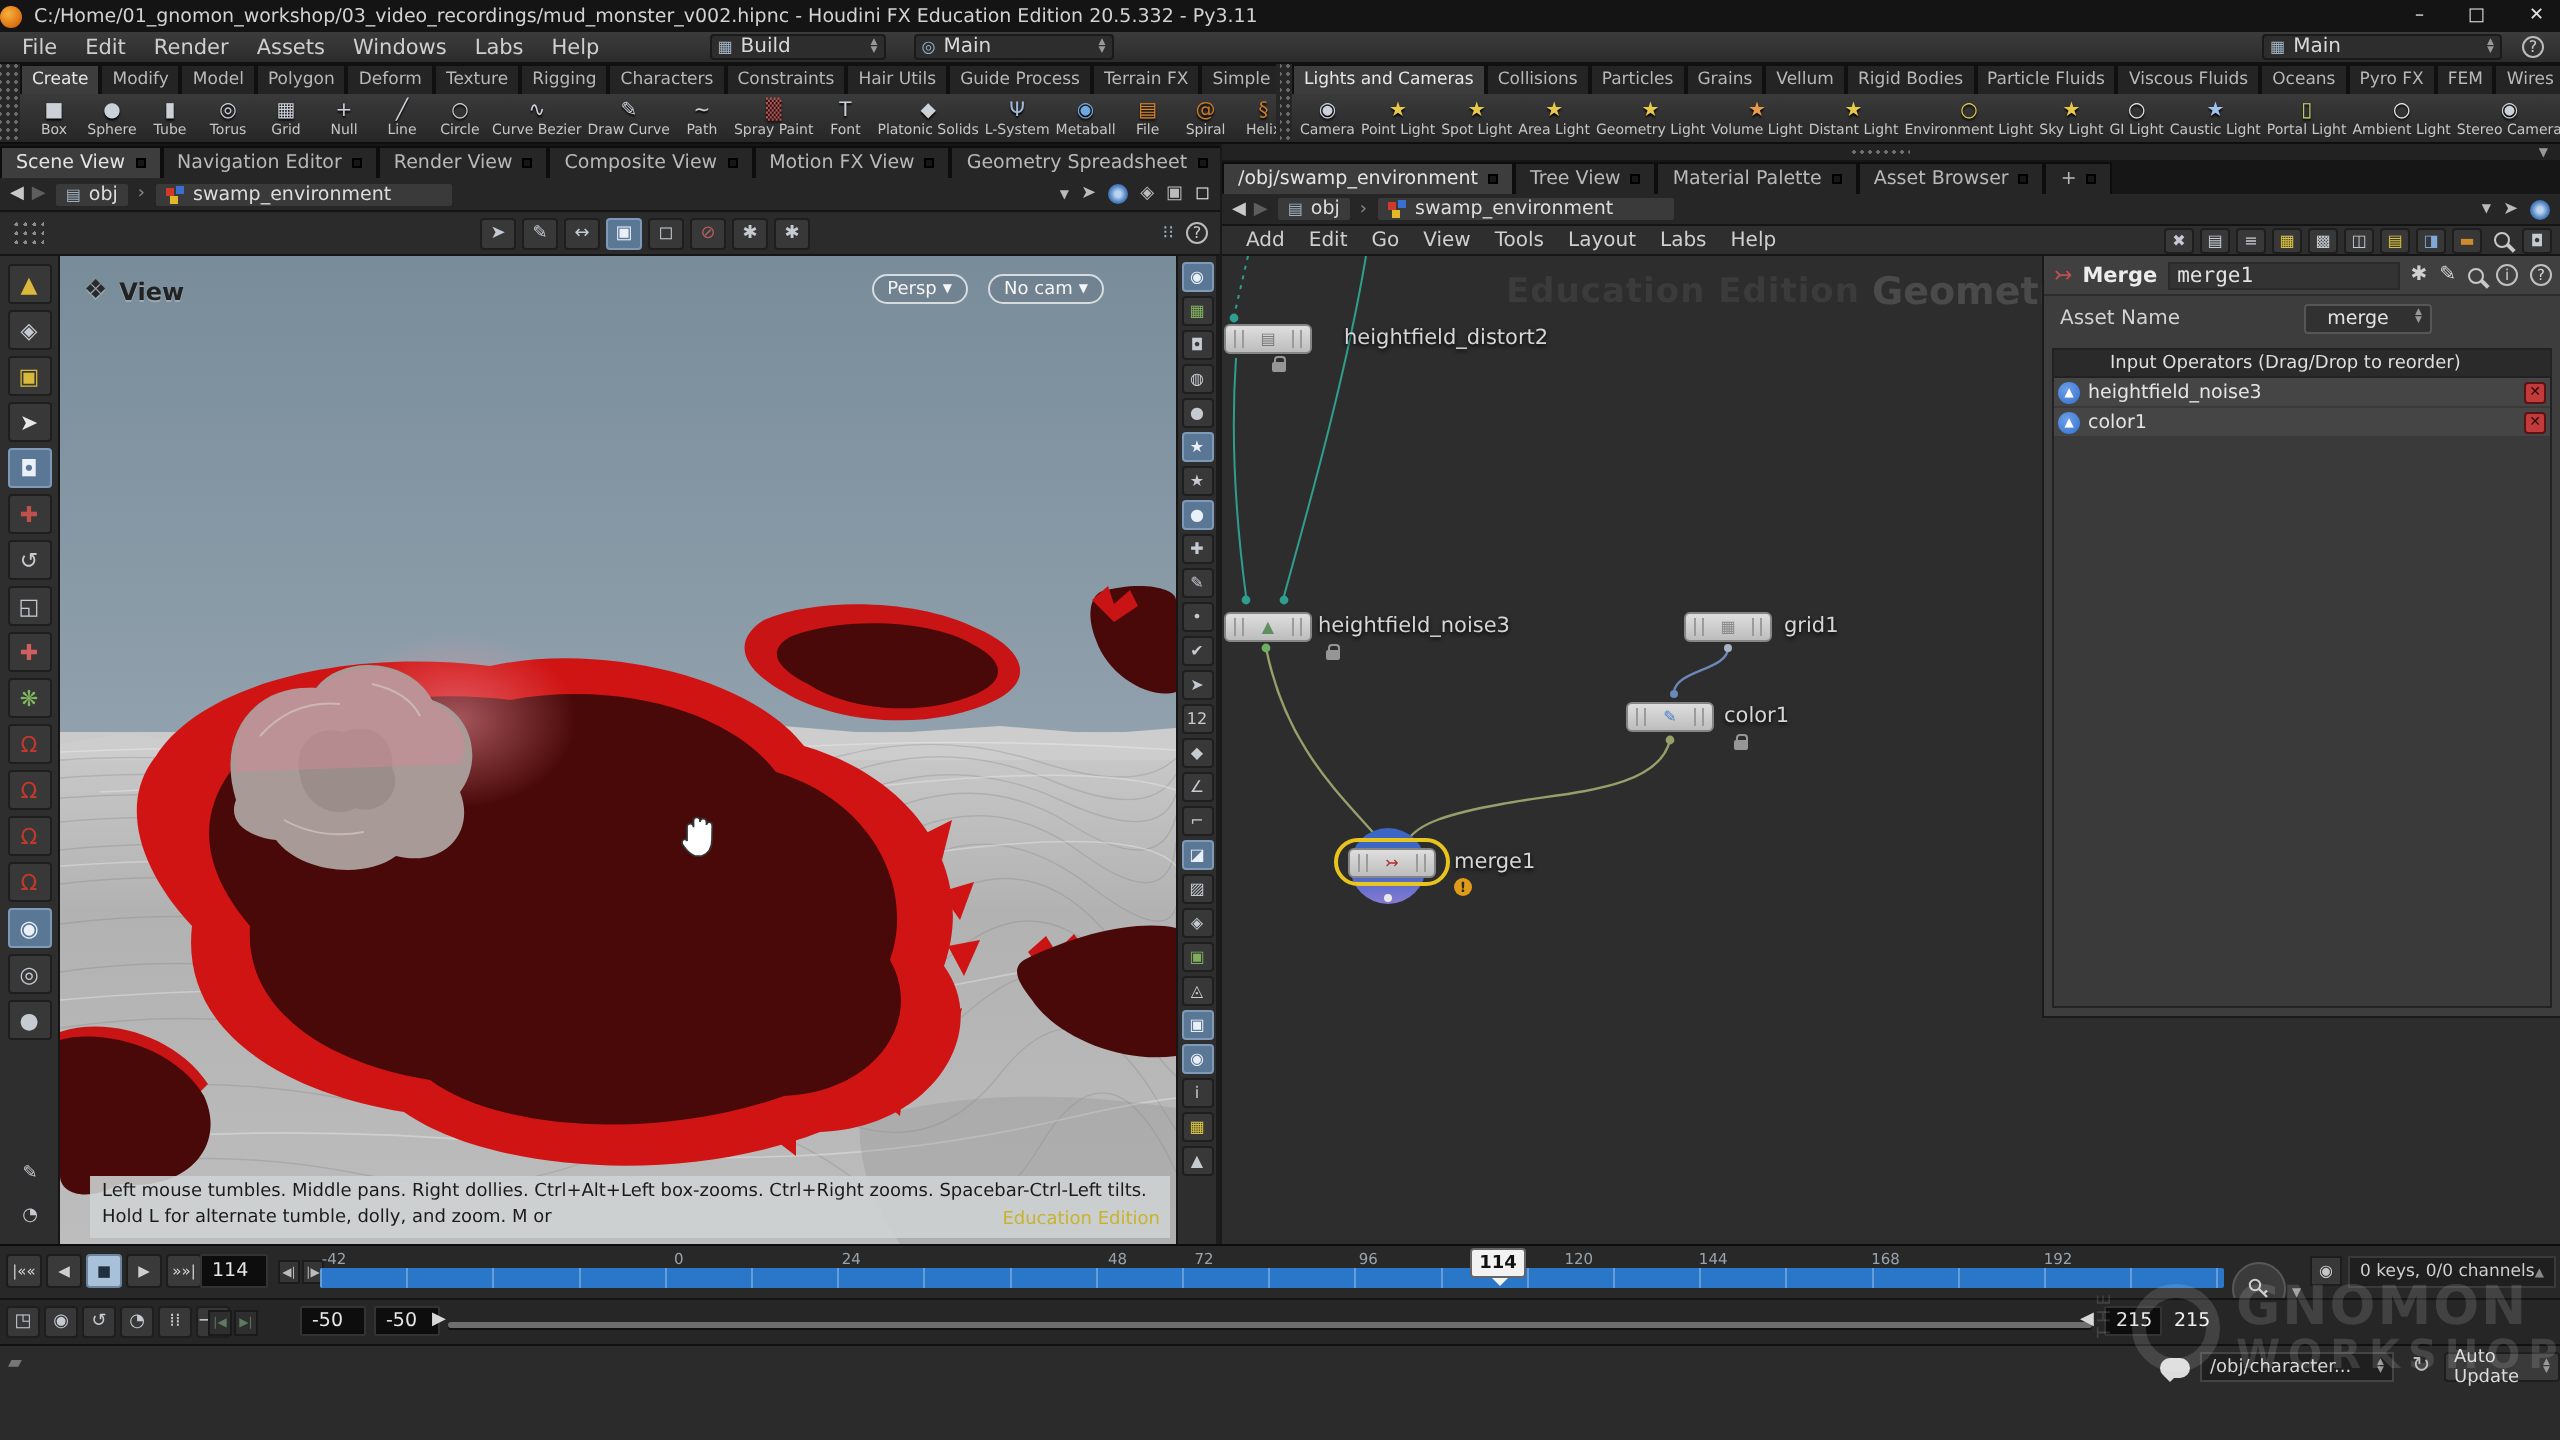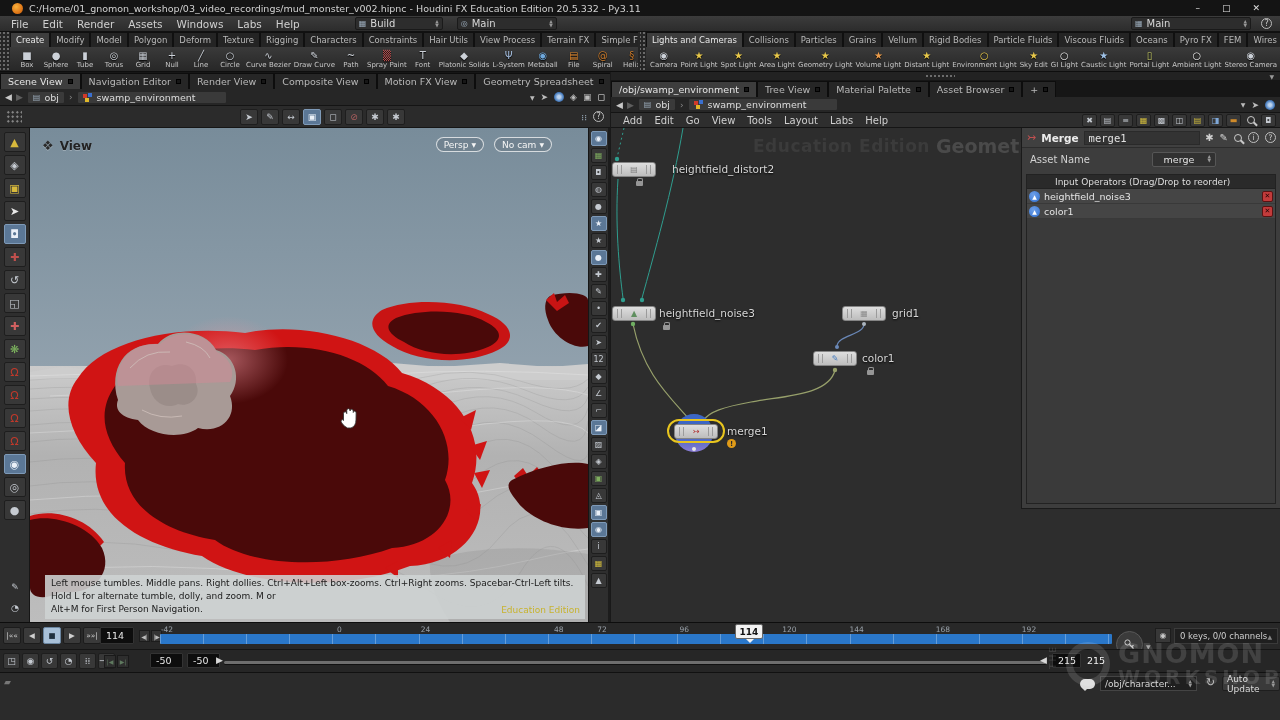--- a/index.html
+++ b/index.html
@@ -1,21 +1,21 @@
 <!DOCTYPE html>
 <html><head>
 <meta charset="utf-8">
 <style>
   * { margin:0; padding:0; box-sizing:border-box; }
   html,body { width:1280px; height:720px; background:#222; overflow:hidden; }
   body { font-family:"DejaVu Sans", sans-serif; color:#c8c8c8; position:relative; }
   #app { position:absolute; inset:0; width:1280px; height:720px; background:#2b2b2b; }
 
   
-  #titlebar { position:absolute; left:0; top:0; width:1280px; height:16px; background:#141414; display:flex; align-items:center; padding:0 12px; }
+  #titlebar { position:absolute; left:0; top:0; width:1280px; height:16px; background:#141414; display:flex; align-items:center; padding:0 0; }
   .hlogo { width:11px; height:11px; border-radius:50%; background:radial-gradient(circle at 38% 35%, #f8b13c, #e07818 60%, #b4540e); margin-right:6px; flex:none; }
   #title-text { font-size:9.5px; color:#d2d2d2; white-space:nowrap; }
   #win-controls { margin-left:auto; display:flex; gap:22px; padding-right:8px; font-size:9px; color:#e0e0e0; }
   #win-controls span { cursor:default; }
 
   
   #menubar { position:absolute; left:0; top:16px; width:1280px; height:16px; background:linear-gradient(#3c3c3c,#2c2c2c); border-bottom:1px solid #111; display:flex; align-items:center; padding:0 4px; }
   .menu-item { font-size:10.5px; color:#cfcfcf; padding:0 7px; }
   .dd-box { display:flex; align-items:center; height:13px; background:#2d2d2d; border:1px solid #1a1a1a; border-radius:2px; padding:0 3px; gap:4px; font-size:10px; color:#d8d8d8; }
   .dd-ico { font-size:8px; color:#9fb0c0; }
@@ -232,21 +232,21 @@
       <div class="stab active"><span>Create</span></div>
           <div class="stab"><span>Modify</span></div>
           <div class="stab"><span>Model</span></div>
           <div class="stab"><span>Polygon</span></div>
           <div class="stab"><span>Deform</span></div>
           <div class="stab"><span>Texture</span></div>
           <div class="stab"><span>Rigging</span></div>
           <div class="stab"><span>Characters</span></div>
           <div class="stab"><span>Constraints</span></div>
           <div class="stab"><span>Hair Utils</span></div>
-          <div class="stab"><span>View Process</span></div>
+          <div class="stab"><span>Guide Process</span></div>
           <div class="stab"><span>Terrain FX</span></div>
           <div class="stab"><span>Simple FX</span></div>
         </div>
       <div class="shelf-tools">
 
           <div class="stool">
             <span class="stool-ico">■</span>
             <span class="stool-label">Box</span>
           </div>
 
@@ -395,21 +395,21 @@
             <span class="stool-label">Distant Light</span>
           </div>
 
           <div class="stool" style="--ic: #e8c84a;">
             <span class="stool-ico">○</span>
             <span class="stool-label">Environment Light</span>
           </div>
 
           <div class="stool" style="--ic: #e8c84a;">
             <span class="stool-ico">★</span>
-            <span class="stool-label">Sky Edit</span>
+            <span class="stool-label">Sky Light</span>
           </div>
 
           <div class="stool" style="--ic: #e6e6e6;">
             <span class="stool-ico">○</span>
             <span class="stool-label">GI Light</span>
           </div>
 
           <div class="stool" style="--ic: #9fc2e8;">
             <span class="stool-ico">★</span>
             <span class="stool-label">Caustic Light</span>
@@ -680,21 +680,20 @@
         <div class="campill" id="pill-persp">
           <span>Persp</span>
             <span class="car">▼</span>
         </div>
         <div class="campill" id="pill-cam">
           <span>No cam</span>
             <span class="car">▼</span>
         </div>
         <div id="vp-help">
           <div>Left mouse tumbles. Middle pans. Right dollies. Ctrl+Alt+Left box-zooms. Ctrl+Right zooms. Spacebar-Ctrl-Left tilts. Hold L for alternate tumble, dolly, and zoom. M or</div>
-          <div>Alt+M for First Person Navigation.</div>
           <span class="edu">Education Edition</span>
         </div>
       </div>
 
       <div id="vp-rtools">
 
       <div class="tile active">
             <span>◉</span>
           </div>
           <div class="tile" style="--ic: #7fae5f;">

